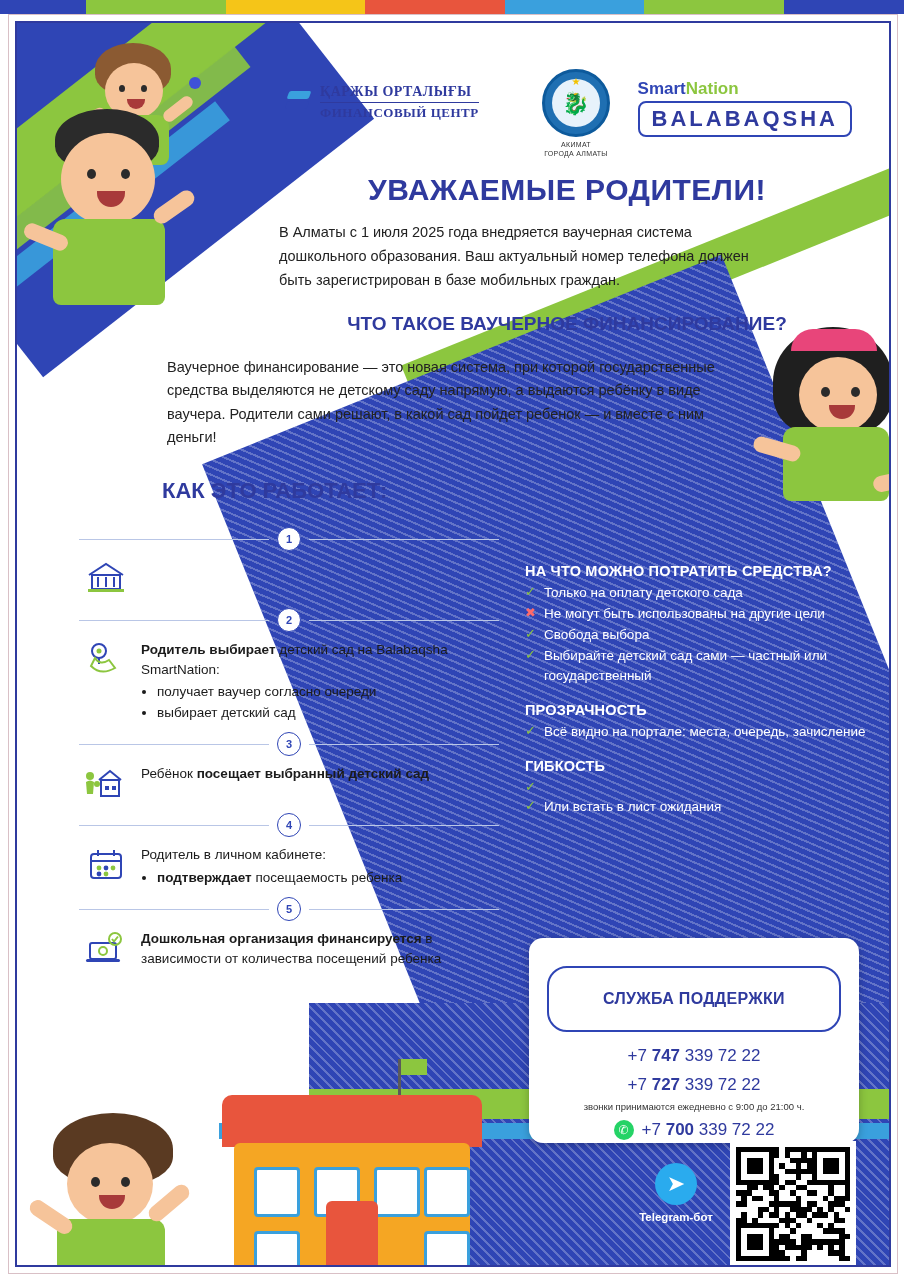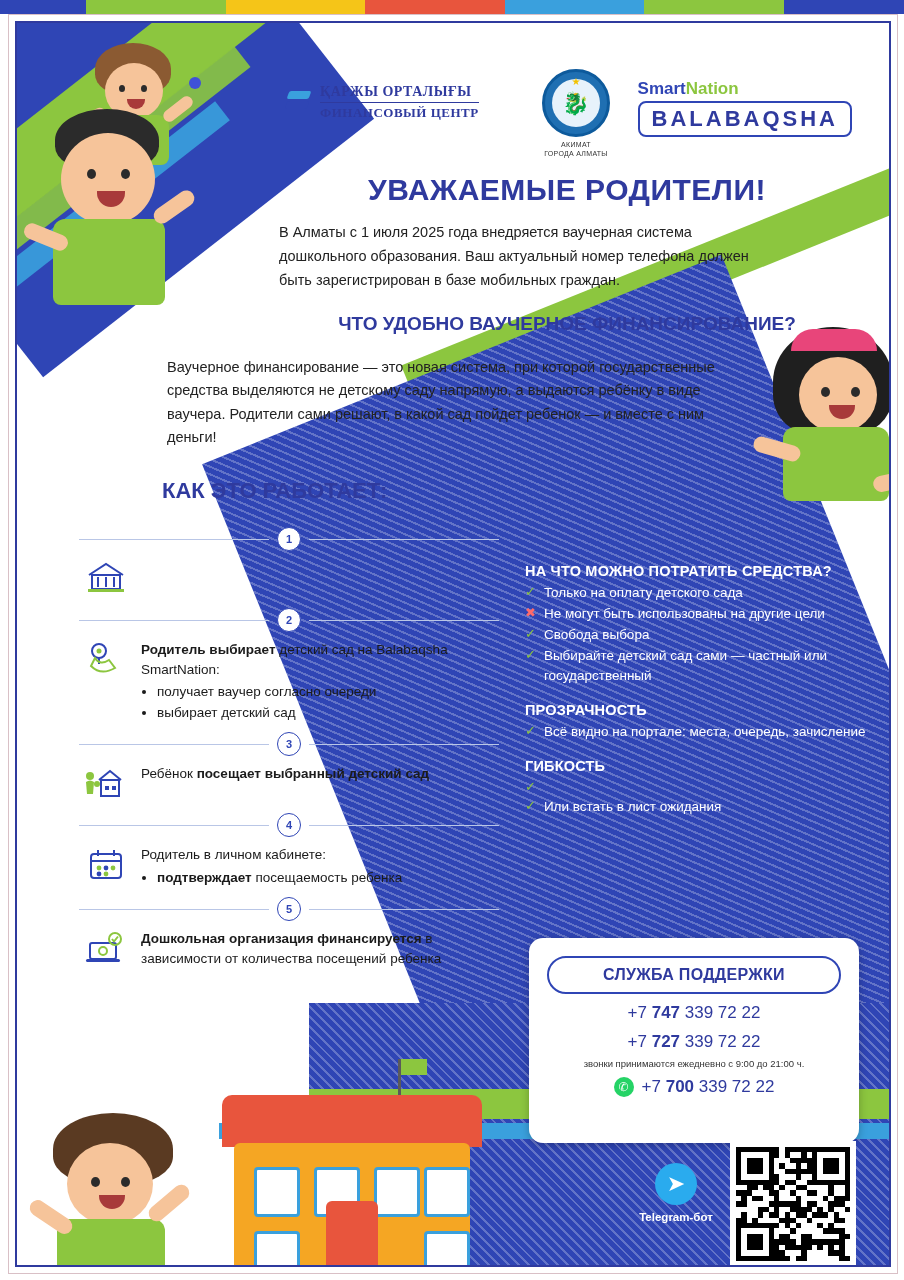--- a/index.html
+++ b/index.html
@@ -137,22 +137,22 @@
   .tick{color:#8cc63f;font-size:13px;line-height:1.35;}
   .cross{color:#ff6b6b;font-size:13px;line-height:1.35;}
 
   
   .support{
     position:absolute;left:512px;top:915px;width:330px;height:205px;
     background:#fff;border-radius:14px;box-shadow:0 2px 8px rgba(0,0,0,.25);
     text-align:center;padding-top:14px;box-sizing:border-box;
   }
   .support .title{
-    margin:4px auto;width:290px;border:2px solid #2f45b5;border-radius:20px;
-    padding:8px 0;font-size:16px;font-weight:700;color:#2f3a9e;letter-spacing:.3px;
+    margin:14px auto;width:290px;border:2px solid #2f45b5;border-radius:20px;
+    padding:22px 0;font-size:16px;font-weight:700;color:#2f3a9e;letter-spacing:.3px;
   }
   .phone{font-size:17px;color:#2f3a9e;margin-top:9px;}
   .phone b{font-weight:700;}
   .note{font-size:9.5px;color:#333;margin-top:6px;}
   .wa{display:flex;align-items:center;justify-content:center;gap:8px;margin-top:8px;}
   .wa .circle{width:20px;height:20px;border-radius:50%;background:#25d366;color:#fff;font-size:12px;display:flex;align-items:center;justify-content:center;}
 
   
   .tg{position:absolute;left:614px;top:1140px;width:90px;text-align:center;color:#fff;}
   .tg .circle{width:42px;height:42px;border-radius:50%;background:#2aabee;margin:0 auto;display:flex;align-items:center;justify-content:center;color:#fff;font-size:22px;}
@@ -303,21 +303,21 @@
 
       <div class="logo-bal">
         <div class="smart"><span>Smart</span><i>Nation</i></div>
         <div class="bal">BALABAQSHA</div>
       </div>
     </div>
 
     <div class="h-main">УВАЖАЕМЫЕ РОДИТЕЛИ!</div>
     <div class="p-intro">В Алматы с 1 июля 2025 года внедряется ваучерная система дошкольного образования. Ваш актуальный номер телефона должен быть зарегистрирован в базе мобильных граждан.</div>
 
-    <div class="h-sec1">ЧТО УДОБНО ВАУЧЕРНОЕ ФИНАНСИРОВАНИЕ?</div>
+    <div class="h-sec1">ЧТО ТАКОЕ ВАУЧЕРНОЕ ФИНАНСИРОВАНИЕ?</div>
     <div class="p-sec1">Ваучерное финансирование — это новая система, при которой государственные средства выделяются не детскому саду напрямую, а выдаются ребёнку в виде ваучера. Родители сами решают, в какой сад пойдет ребенок — и вместе с ним деньги!</div>
 
     <div class="h-how">КАК ЭТО РАБОТАЕТ:</div>
 
     <div class="steps" id="stepsList">
         <div class="step-sep">
           <div class="line"></div>
     <div class="step-num">1</div>
     <div class="line"></div>
         </div>

